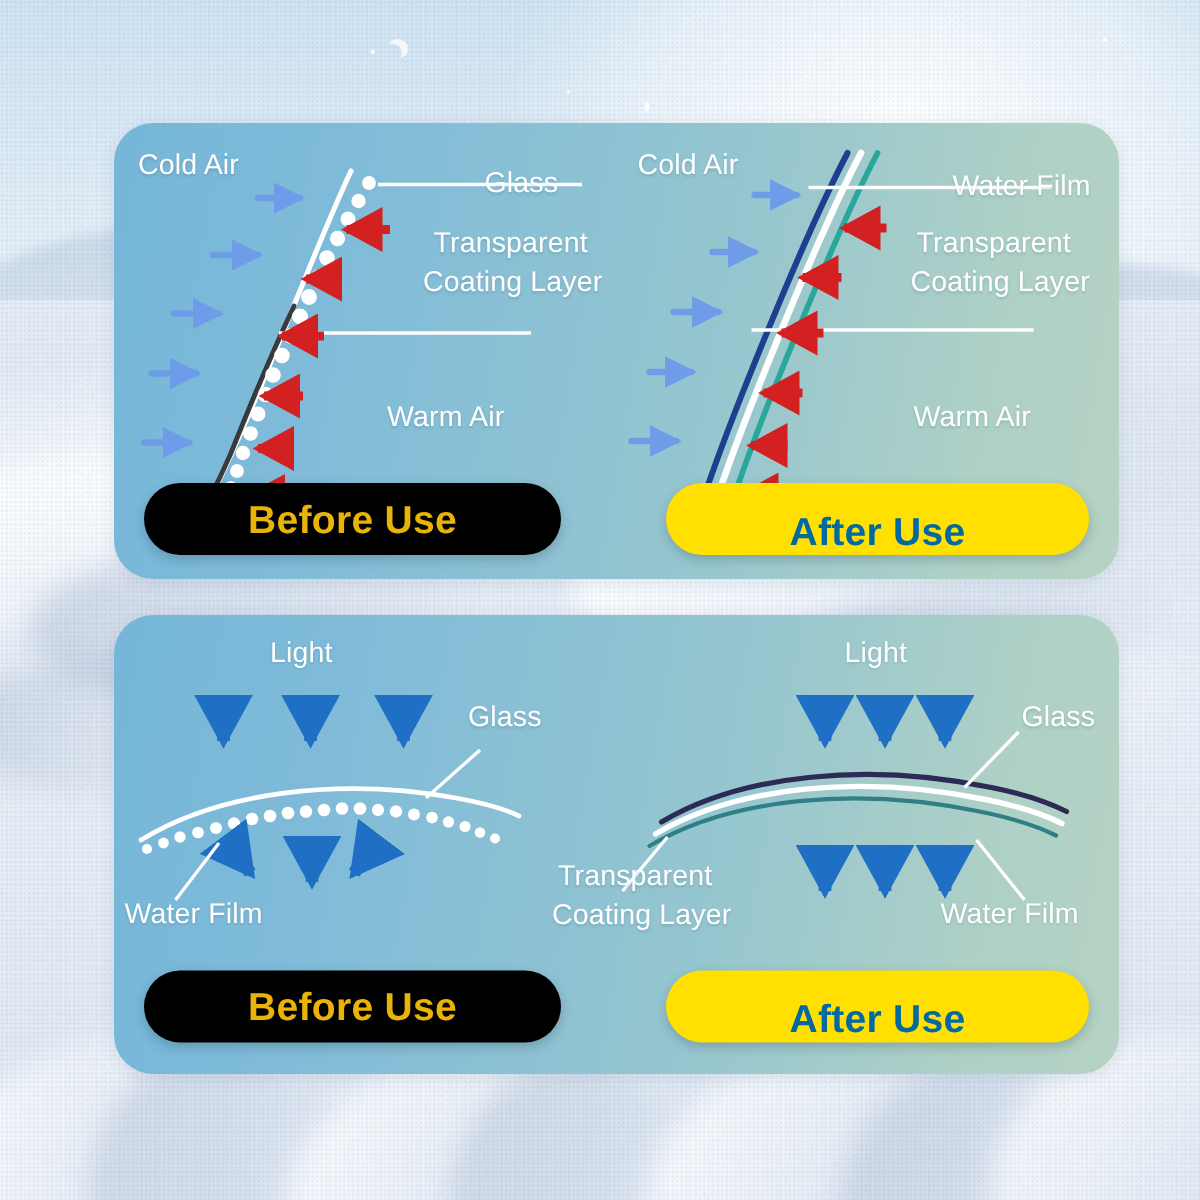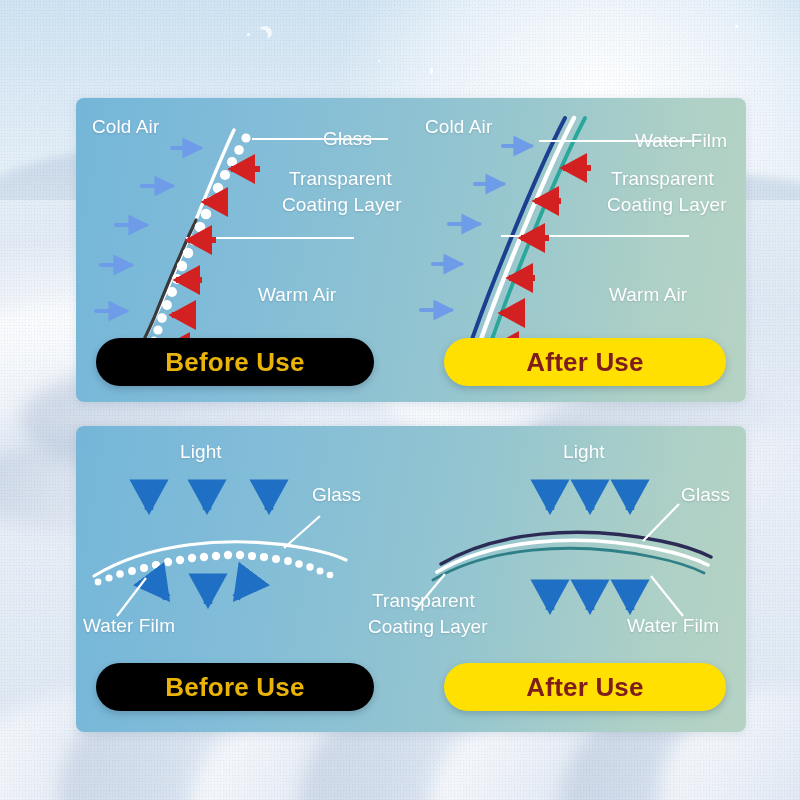--- a/index.html
+++ b/index.html
@@ -39,24 +39,23 @@
     background-image:
       radial-gradient(rgba(120,140,170,.55) .6px, transparent .7px),
       radial-gradient(rgba(120,140,170,.35) .6px, transparent .7px);
     background-size:3px 3px, 5px 5px;
     background-position:0 0, 2px 3px;
   }
   .sparkle{position:absolute;background:#fff;border-radius:50%;opacity:.9;filter:blur(.4px);}
 
   
   .card{
-    position:absolute;border-radius:8px;overflow:hidden;
+    position:absolute;border-radius:26px;overflow:hidden;
     background:linear-gradient(100deg,#75b6d8 0%,#81bcd8 25%,#96c6cf 60%,#aed0c6 85%,#b6d3c4 100%);
     box-shadow:0 2px 10px rgba(60,90,120,.12);
-    margin-top:16px;
   }
   .card-top{left:76px;top:82px;width:670px;height:304px;}
   .card-bottom{left:76px;top:410px;width:670px;height:306px;}
   .panel{position:absolute;top:0;height:100%;}
   .panel-l{left:0;width:50%;}
   .panel-r{left:50%;width:50%;}
 
   
   .lbl{
     position:absolute;color:#fff;font-size:19px;line-height:23px;
@@ -65,21 +64,21 @@
   }
 
   
   .pill{
     position:absolute;height:48px;border-radius:24px;
     display:flex;align-items:center;justify-content:center;
     font-size:26px;font-weight:bold;letter-spacing:.2px;
     box-shadow:0 3px 7px rgba(30,50,70,.25);
   }
   .pill-black{background:#000;color:#eab308;}
-  .pill-yellow{background:#ffe000;color:#7f1d1d;}
+  .pill-yellow{background:#ffe000;color:#0369a1;align-items:flex-end;}
 
   
   .ov{position:absolute;left:0;top:0;width:100%;height:100%;overflow:visible;pointer-events:none;}
 </style>
 </head>
 <body>
 
 <div id="stage">
 
   <div class="bg-sky"></div>

